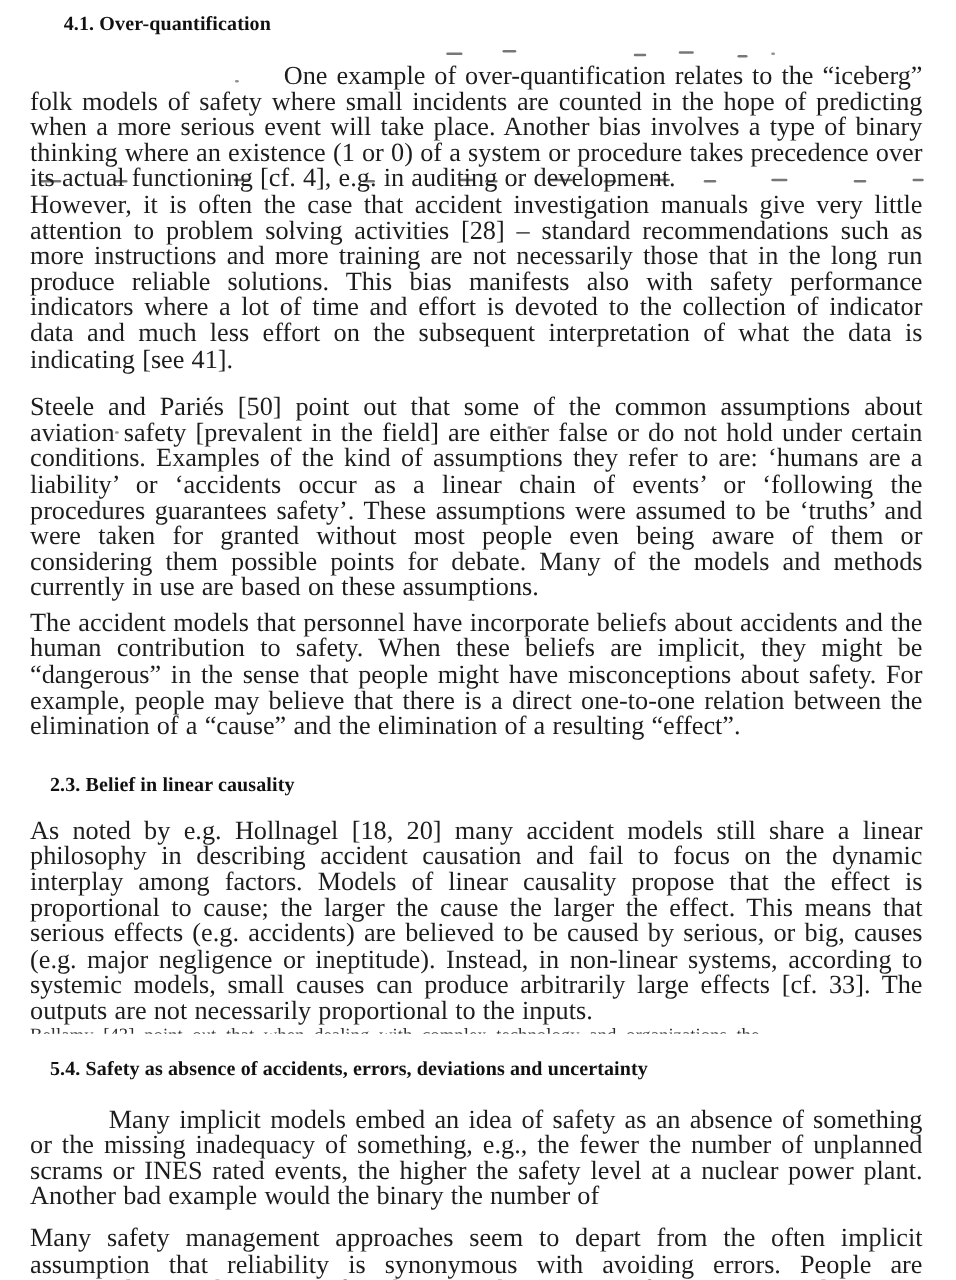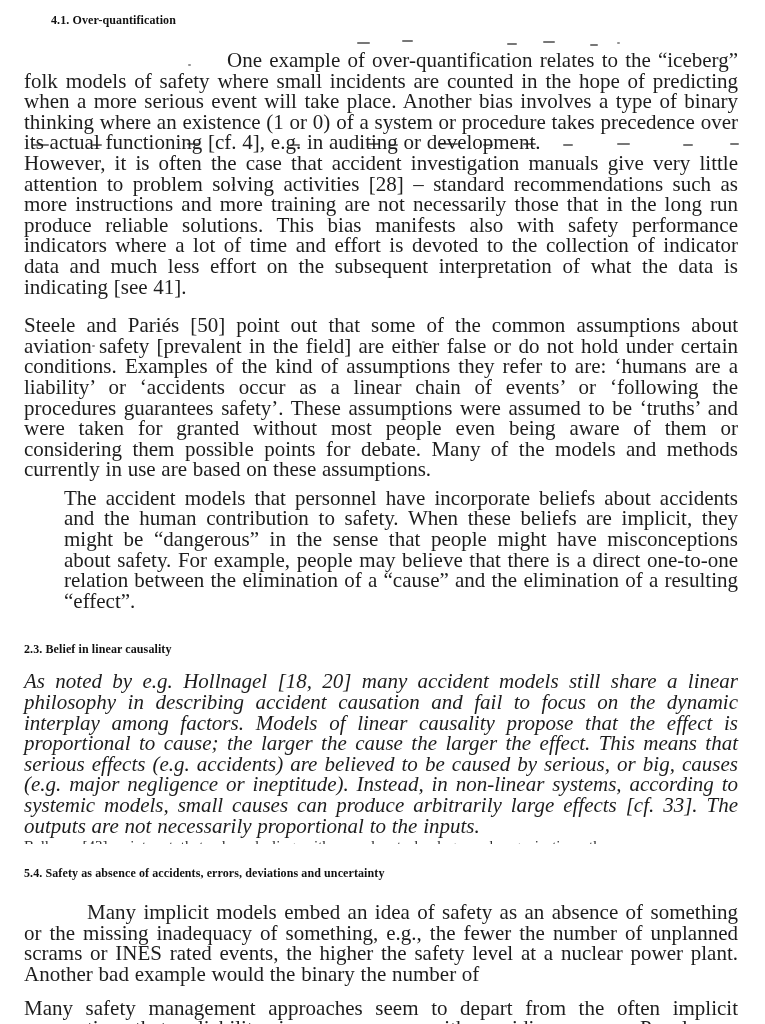--- a/index.html
+++ b/index.html
@@ -14,44 +14,44 @@
     color: #1d1d1d;
   }
   .content {
     position: absolute;
     top: 0; left: 0;
     width: 765px;
     box-sizing: border-box;
     padding: 0 27px 0 24px;
   }
   .heading {
-    font-size: 12px;
+    font-size: 16px;
     line-height: 18px;
     font-weight: bold;
     color: #111111;
-    margin: 0;
+    margin: 16px;
     letter-spacing: 0.1px;
   }
   .para {
     font-size: 21px;
     line-height: 20.6px;
     text-align: justify;
     margin: 0;
     word-spacing: 0.5px;
   }
   
   .h-41 { margin-top: 11px; margin-left: 27px; }
   .p-41 { margin-top: 21px; text-indent: 203px; }
   .h-42 { margin-top: 17px; }
   .p-42 { }
   .h-51 { margin-top: 24px; }
   .p-51a { margin-top: 18px; }
-  .p-51b { margin-top: 8px; margin-left: 40px; }
+  .p-51b { margin-top: 8px; }
   .h-52 { margin-top: 29px; }
-  .p-52 { margin-top: 13px; font-style: italic; }
+  .p-52 { margin-top: 13px; }
   .clipped-line {
     height: 8px;
     overflow: hidden;
     margin: 0;
     font-size: 15px;
     line-height: 20.6px;
     text-align: justify;
     color: #2e2e2e;
     word-spacing: 4px;
   }

